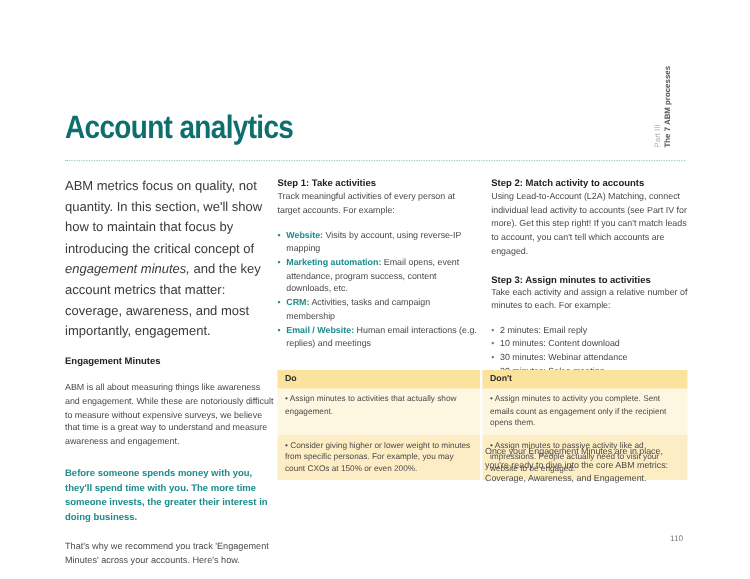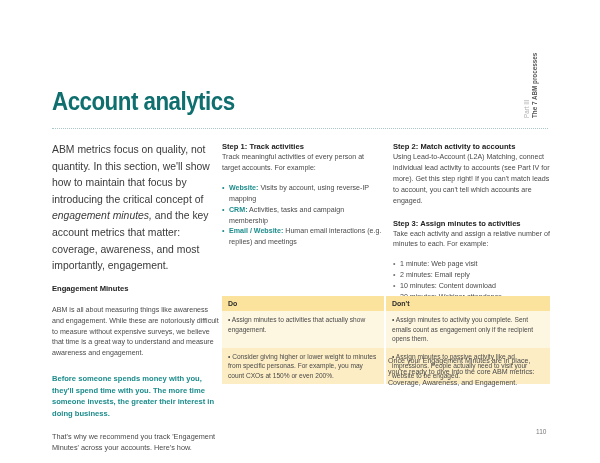--- a/index.html
+++ b/index.html
@@ -69,36 +69,36 @@
 
 <div class="col1">
   <p class="lead"><span>ABM metrics focus on quality, not quantity. In this section, we'll show how to maintain that focus by introducing the critical concept of </span><em>engagement minutes,</em><span> and the key account metrics that matter: coverage, awareness, and most importantly, engagement.</span></p>
   <p class="h-small">Engagement Minutes</p>
   <p class="p-small">ABM is all about measuring things like awareness and engagement. While these are notoriously difficult to measure without expensive surveys, we believe that time is a great way to understand and measure awareness and engagement.</p>
   <p class="callout">Before someone spends money with you, they'll spend time with you. The more time someone invests, the greater their interest in doing business.</p>
   <p class="p-plain">That's why we recommend you track 'Engagement Minutes' across your accounts. Here's how.</p>
 </div>
 
 <div class="col2">
-  <p class="step-h">Step 1: Track activities</p>
+  <p class="step-h">Step 1: Take activities</p>
   <p class="step-p">Track meaningful activities of every person at target accounts. For example:</p>
   <ul class="bl">
     <li><span class="k">Website:</span><span> Visits by account, using reverse-IP mapping</span></li>
+    <li><span class="k">Marketing automation:</span><span> Email opens, event attendance, program success, content downloads, etc.</span></li>
     <li><span class="k">CRM:</span><span> Activities, tasks and campaign membership</span></li>
     <li><span class="k">Email / Website:</span><span> Human email interactions (e.g. replies) and meetings</span></li>
   </ul>
 </div>
 
 <div class="col3">
   <p class="step-h">Step 2: Match activity to accounts</p>
   <p class="step-p">Using Lead-to-Account (L2A) Matching, connect individual lead activity to accounts (see Part IV for more). Get this step right! If you can't match leads to account, you can't tell which accounts are engaged.</p>
   <p class="step-h step3">Step 3: Assign minutes to activities</p>
   <p class="step-p">Take each activity and assign a relative number of minutes to each. For example:</p>
   <ul class="bl gray">
-    <li>1 minute: Web page visit</li>
     <li>2 minutes: Email reply</li>
     <li>10 minutes: Content download</li>
     <li>30 minutes: Webinar attendance</li>
     <li>30 minutes: Sales meeting</li>
     <li>120 minutes: Dinner attendance</li>
   </ul>
 </div>
 
 <div class="dos">
   <div class="hdr col-left">Do</div>

